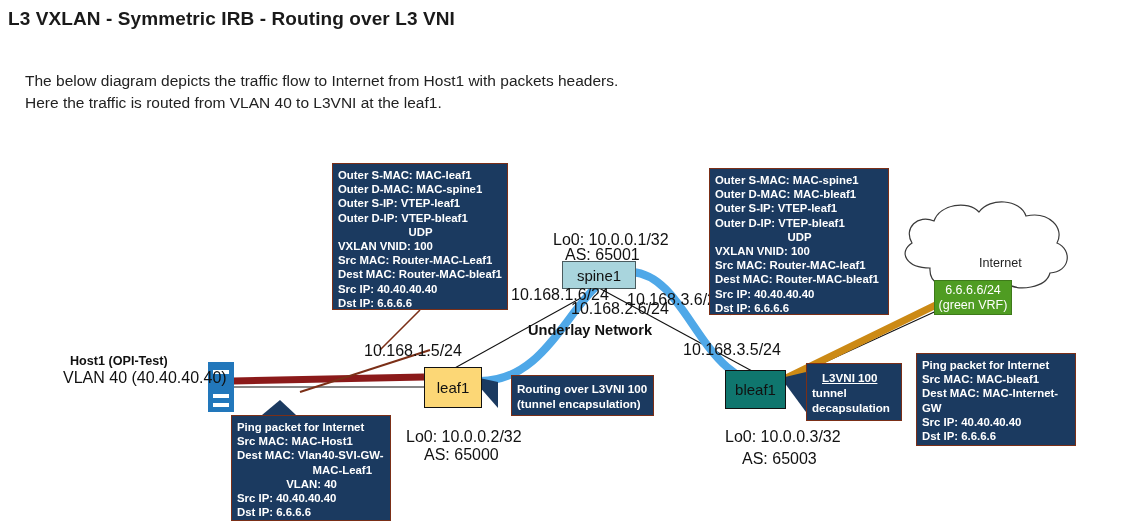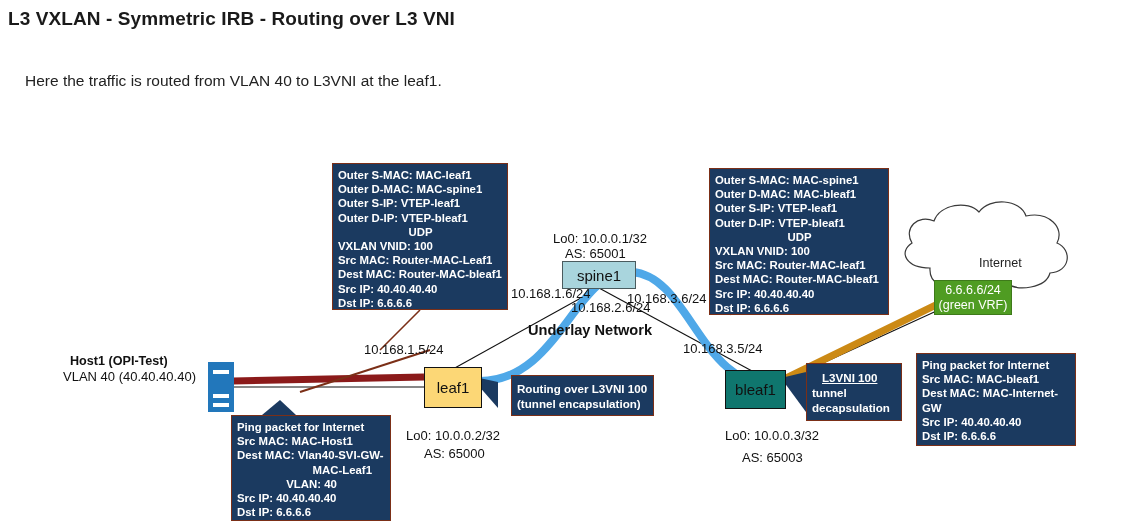--- a/index.html
+++ b/index.html
@@ -57,21 +57,21 @@
   }
   #node-spine1{left:562px;top:261px;width:74px;height:28px;
      background:#a9d5dd;border-color:#4a5b5e;}
   #node-leaf1{left:424px;top:367px;width:58px;height:41px;background:#fcd776;}
   #node-bleaf1{left:725px;top:370px;width:61px;height:39px;background:#0f766e;}
   #node-vrf{left:934px;top:280px;width:78px;height:35px;
      background:#4f9c22;border-color:#3e7a1a;color:#fff;
      font-size:12.5px;line-height:15px;flex-direction:column;}
 
   
-  .lbl{position:absolute;font-size:13px;color:#111;white-space:nowrap;}
+  .lbl{position:absolute;font-size:16px;color:#111;white-space:nowrap;}
   #lbl-host-name{left:70px;top:354px;font-weight:bold;font-size:12.6px;}
   #lbl-host-vlan{left:63px;top:369px;}
   #lbl-spine-lo{left:553px;top:231px;}
   #lbl-spine-as{left:565px;top:246px;}
   #lbl-leaf-lo{left:406px;top:428px;}
   #lbl-leaf-as{left:424px;top:446px;}
   #lbl-bleaf-lo{left:725px;top:428px;}
   #lbl-bleaf-as{left:742px;top:450px;}
   #lbl-ip-1-6{left:511px;top:286px;}
   #lbl-ip-2-6{left:571px;top:300px;}
@@ -84,20 +84,21 @@
   
   #host-icon{position:absolute;left:208px;top:362px;width:26px;height:50px;
      background:#2277bb;}
   #host-icon .bar{position:absolute;left:5px;width:16px;height:4px;background:#fff;}
 </style>
 </head>
 <body>
 
 <div class="page-title">L3 VXLAN - Symmetric IRB - Routing over L3 VNI</div>
 <div class="intro">
+  <div>The below diagram depicts the traffic flow to Internet from Host1 with packets headers.</div>
   <div>Here the traffic is routed from VLAN 40 to L3VNI at the leaf1.</div>
 </div>
 
 <svg class="canvas" viewBox="0 0 1131 521">
 
   <g>
     <path d="M930 268
              C 906 268 898 252 912 243
              C 903 228 918 214 934 221
              C 940 204 968 200 979 212

